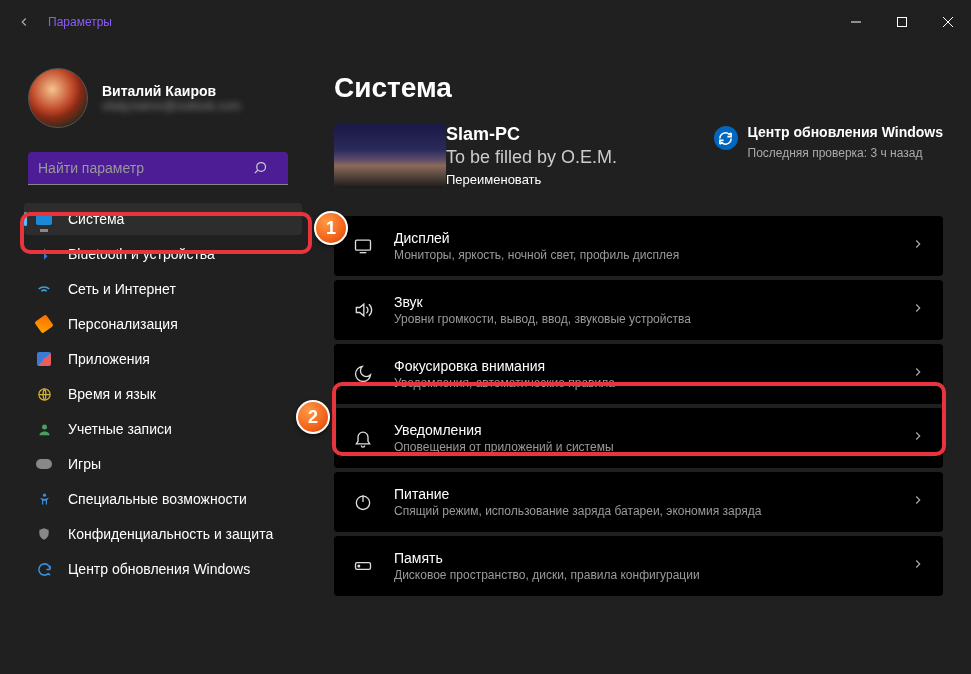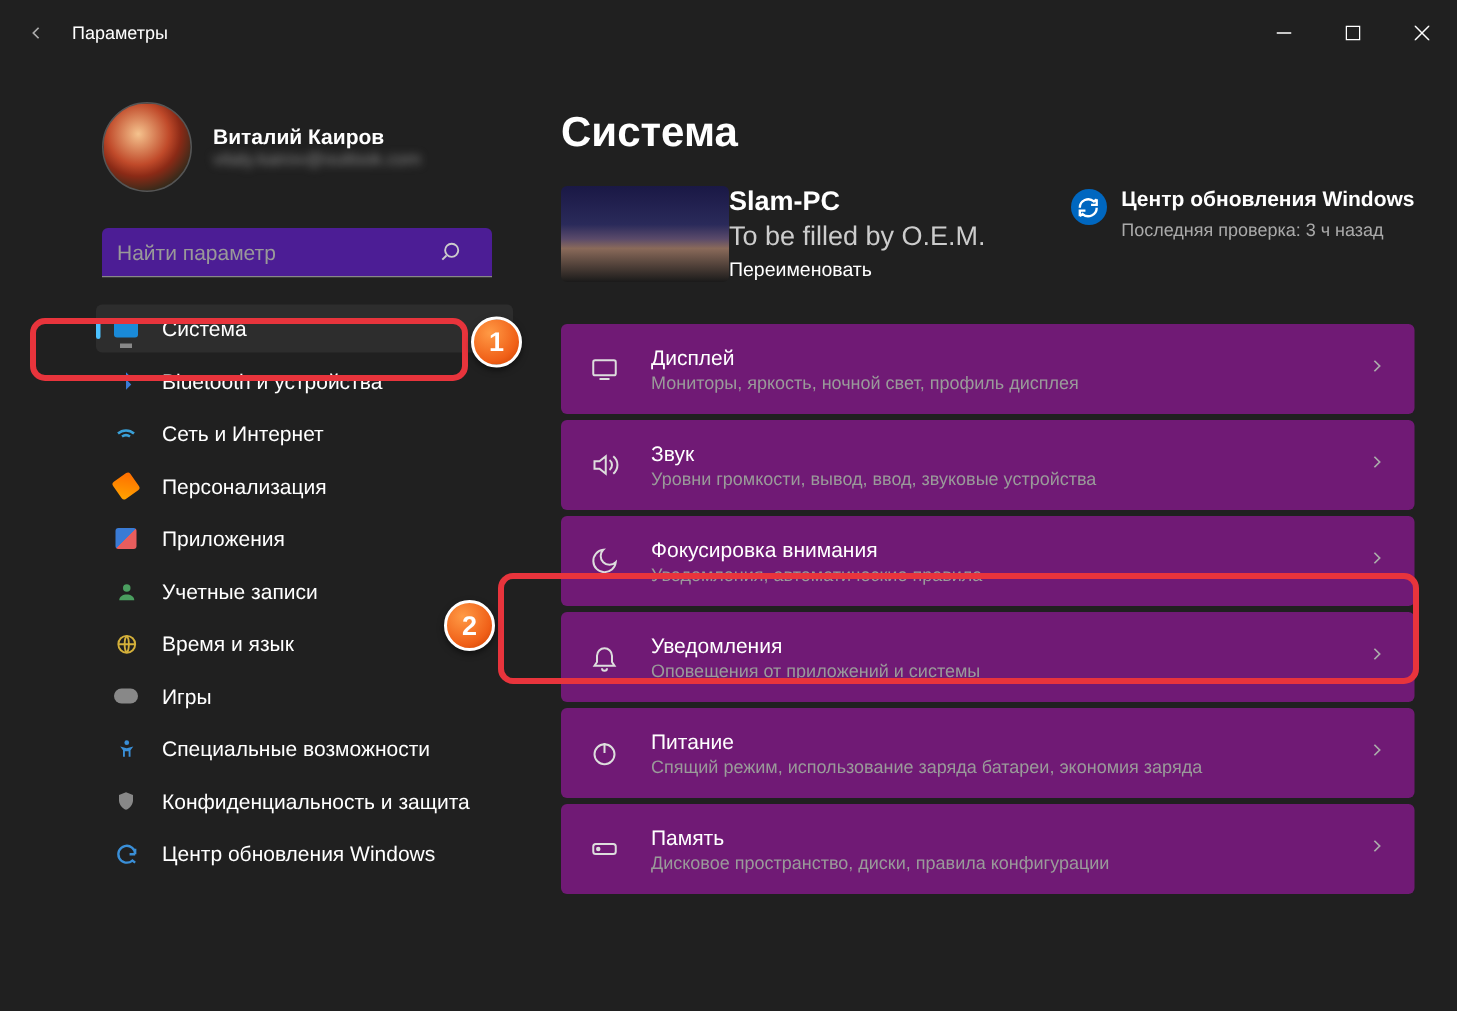--- a/index.html
+++ b/index.html
@@ -2,27 +2,27 @@
 <html><head>
 <meta charset="utf-8">
 <style>
   * { margin: 0; padding: 0; box-sizing: border-box; font-family: "Segoe UI", -apple-system, sans-serif; }
   body { background: #202020; color: #fff; width: 971px; height: 674px; overflow: hidden; position: relative; }
 
   
   .titlebar { height: 44px; display: flex; align-items: center; justify-content: space-between; padding: 0 0 0 16px; }
   .titlebar-left { display: flex; align-items: center; gap: 16px; }
   .back-arrow { width: 16px; height: 16px; color: #aaa; display:flex; align-items:center; justify-content:center; }
-  .title-text { font-size: 12px; color: #ffffff; }
+  .title-text { font-size: 12px; color: #8b5cf6; }
   .window-controls { display: flex; }
   .win-btn { width: 46px; height: 32px; display: flex; align-items: center; justify-content: center; color: #fff; }
   .win-btn svg { stroke: #fff; }
 
   
-  .layout { display: flex; height: calc(100% - 44px); padding-left: 40px; }
+  .layout { display: flex; height: calc(100% - 44px); }
   .sidebar { width: 310px; padding: 0 8px 8px 24px; display: flex; flex-direction: column; }
   .content { flex: 1; padding: 0 28px 0 24px; overflow: hidden; }
 
   
   .profile { display: flex; align-items: center; gap: 14px; padding: 24px 0 18px 4px; }
   .avatar { width: 60px; height: 60px; border-radius: 50%; background: radial-gradient(circle at 40% 35%, #f5c38e 0%, #c04a2a 40%, #8b2a16 55%, #3a2a1a 75%, #1a1a1a 100%); border:1px solid #555;}
   .profile-text .name { font-size: 14px; font-weight: 600; color: #fff; }
   .profile-text .email { font-size: 12px; color: #888; filter: blur(3px); user-select:none; }
 
   
@@ -60,21 +60,21 @@
   .pc-thumb { width:112px; height:64px; border-radius:4px; background:linear-gradient(to bottom, #1a1845 0%, #2a2a5a 40%, #5a4a6a 55%, #8a6a5a 65%, #1a1a1a 100%); flex-shrink:0;}
   .pc-info .pc-name { font-size:18px; font-weight:600; }
   .pc-info .pc-oem { font-size:18px; color:#ccc; margin-top:2px;}
   .pc-info .pc-rename { font-size:13px; color:#ffffff; margin-top:4px; cursor:pointer;}
   .update-block { margin-left:auto; display:flex; align-items:flex-start; gap:10px; max-width:230px;}
   .update-ico { width:24px; height:24px; border-radius:50%; background:#0067c0; display:flex; align-items:center; justify-content:center; flex-shrink:0; margin-top:2px;}
   .update-text .update-title { font-size:14px; font-weight:600; line-height:1.25;}
   .update-text .update-sub { font-size:12px; color:#aaa; margin-top:4px;}
 
   .settings-list { display:flex; flex-direction:column; gap:4px;}
-  .setting-row { display:flex; align-items:center; gap:20px; background:#701a75; border-radius:4px; padding:14px 18px; cursor:pointer; position:relative;}
+  .setting-row { display:flex; align-items:center; gap:20px; background:#000000; border-radius:4px; padding:14px 18px; cursor:pointer; position:relative;}
   .setting-icon { width:22px; height:22px; color:#ddd; display:flex; align-items:center; justify-content:center; flex-shrink:0;}
   .setting-texts { flex:1; }
   .setting-title { font-size:14px; color:#fff;}
   .setting-sub { font-size:12px; color:#9a9a9a; margin-top:2px;}
   .chev { color:#aaa; }
 
   .row-1-ring { top: 212px; left: 20px; width: 292px; height: 42px; }
   .badge-1 { top: 211px; left: 314px; }
   .row-2-ring { top: 382px; left: 332px; width: 614px; height: 74px; }
   .badge-2 { top: 400px; left: 296px; }
@@ -161,36 +161,36 @@
           </span>
         <span>Персонализация</span>
       </div>
       <div class="nav-item">
         <span class="nav-icon">
             <span class="ico-apps"></span>
           </span>
         <span>Приложения</span>
       </div>
       <div class="nav-item">
+        <span class="nav-icon ico-time">
+            <svg width="15" height="15" viewBox="0 0 24 24" fill="none" stroke="currentColor" stroke-width="2">
+              <circle cx="12" cy="12" r="9"></circle>
+              <path d="M3 12h18M12 3c3 3 3 15 0 18M12 3c-3 3-3 15 0 18"></path>
+            </svg>
+          </span>
+        <span>Время и язык</span>
+      </div>
+      <div class="nav-item">
         <span class="nav-icon ico-accounts">
             <svg width="15" height="15" viewBox="0 0 24 24" fill="currentColor">
               <circle cx="12" cy="8" r="4"></circle>
               <path d="M4 21c0-4 4-6 8-6s8 2 8 6"></path>
             </svg>
           </span>
         <span>Учетные записи</span>
-      </div>
-      <div class="nav-item">
-        <span class="nav-icon ico-time">
-            <svg width="15" height="15" viewBox="0 0 24 24" fill="none" stroke="currentColor" stroke-width="2">
-              <circle cx="12" cy="12" r="9"></circle>
-              <path d="M3 12h18M12 3c3 3 3 15 0 18M12 3c-3 3-3 15 0 18"></path>
-            </svg>
-          </span>
-        <span>Время и язык</span>
       </div>
       <div class="nav-item">
         <span class="nav-icon">
             <span class="ico-gaming"></span>
           </span>
         <span>Игры</span>
       </div>
       <div class="nav-item">
         <span class="nav-icon ico-access">
             <svg width="15" height="15" viewBox="0 0 24 24" fill="currentColor">

